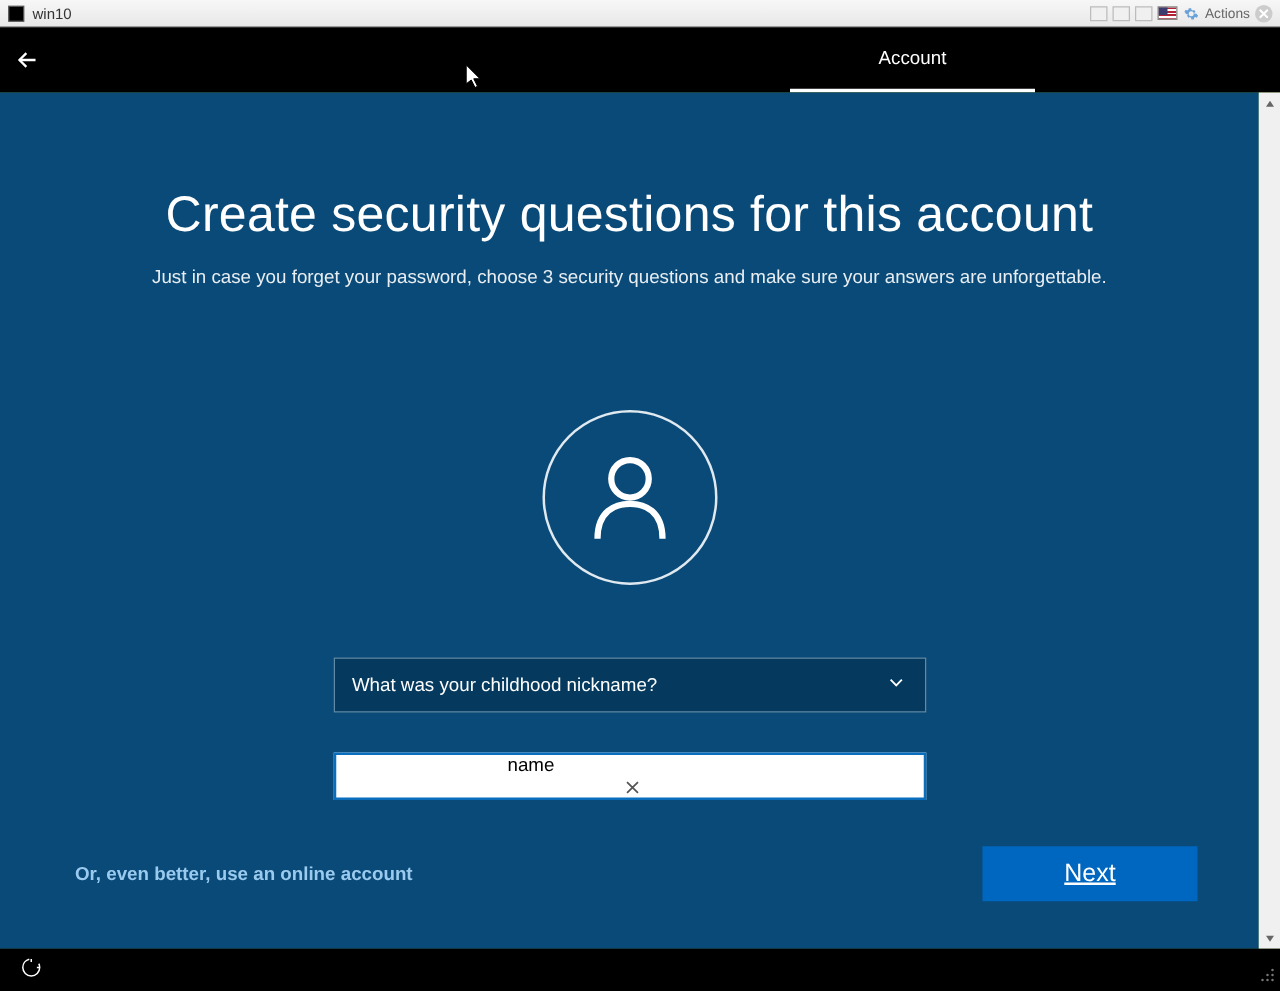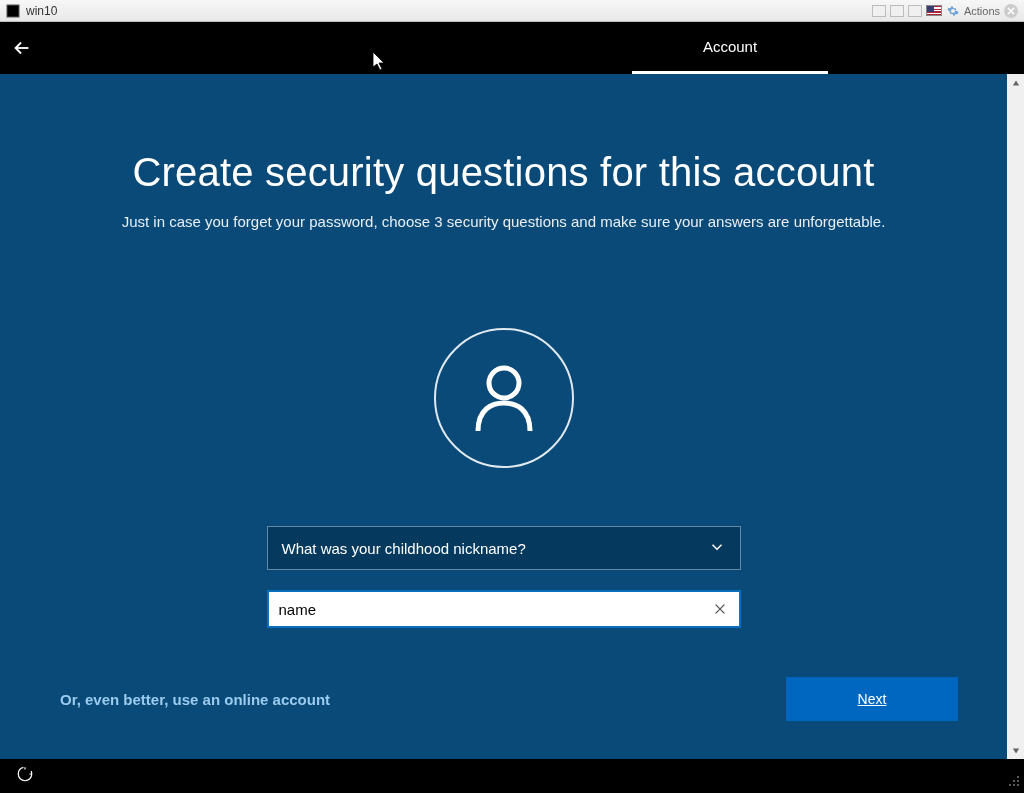--- a/index.html
+++ b/index.html
@@ -181,27 +181,28 @@
       background: #053a5e;
       display: flex;
       align-items: center;
       justify-content: space-between;
       padding: 10px 14px;
       color: #fff;
       font-size: 15px;
       cursor: pointer;
     }
     .answer-input-wrap {
-      margin-top: 20px;
+      margin-top: 32px;
       height: 38px;
       border: 2px solid #0a6ebd;
       background: #fff;
       display: flex;
       align-items: center;
       padding: 0 6px 0 10px;
+      flex-direction: column;
     }
     .answer-input {
       flex: 1;
       border: none;
       outline: none;
       font-size: 15px;
       color: #000;
       background: transparent;
       height: 100%;
     }
@@ -229,21 +230,21 @@
       color: #9acbef;
       font-size: 15px;
       font-weight: 600;
       cursor: pointer;
     }
     .next-btn {
       width: 172px;
       height: 44px;
       background: #0067c0;
       color: #fff;
-      font-size: 14px;
+      font-size: 20px;
       display: flex;
       align-items: center;
       justify-content: center;
       cursor: pointer;
       border:none;
       text-decoration:underline;
     }
     
     .bottombar {
       height: 34px;

